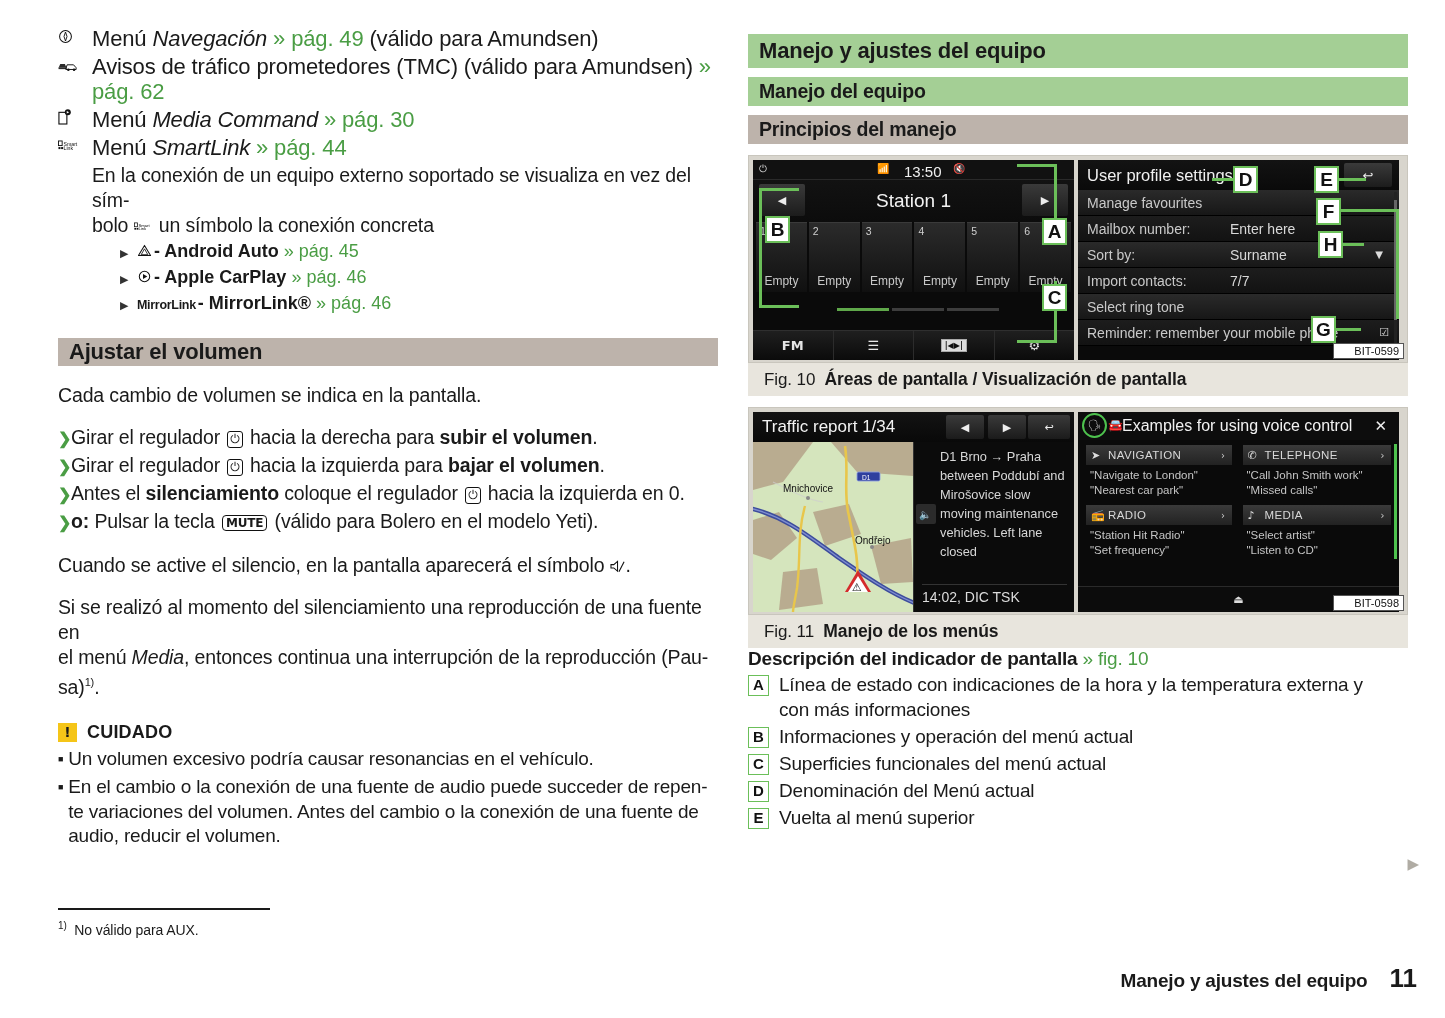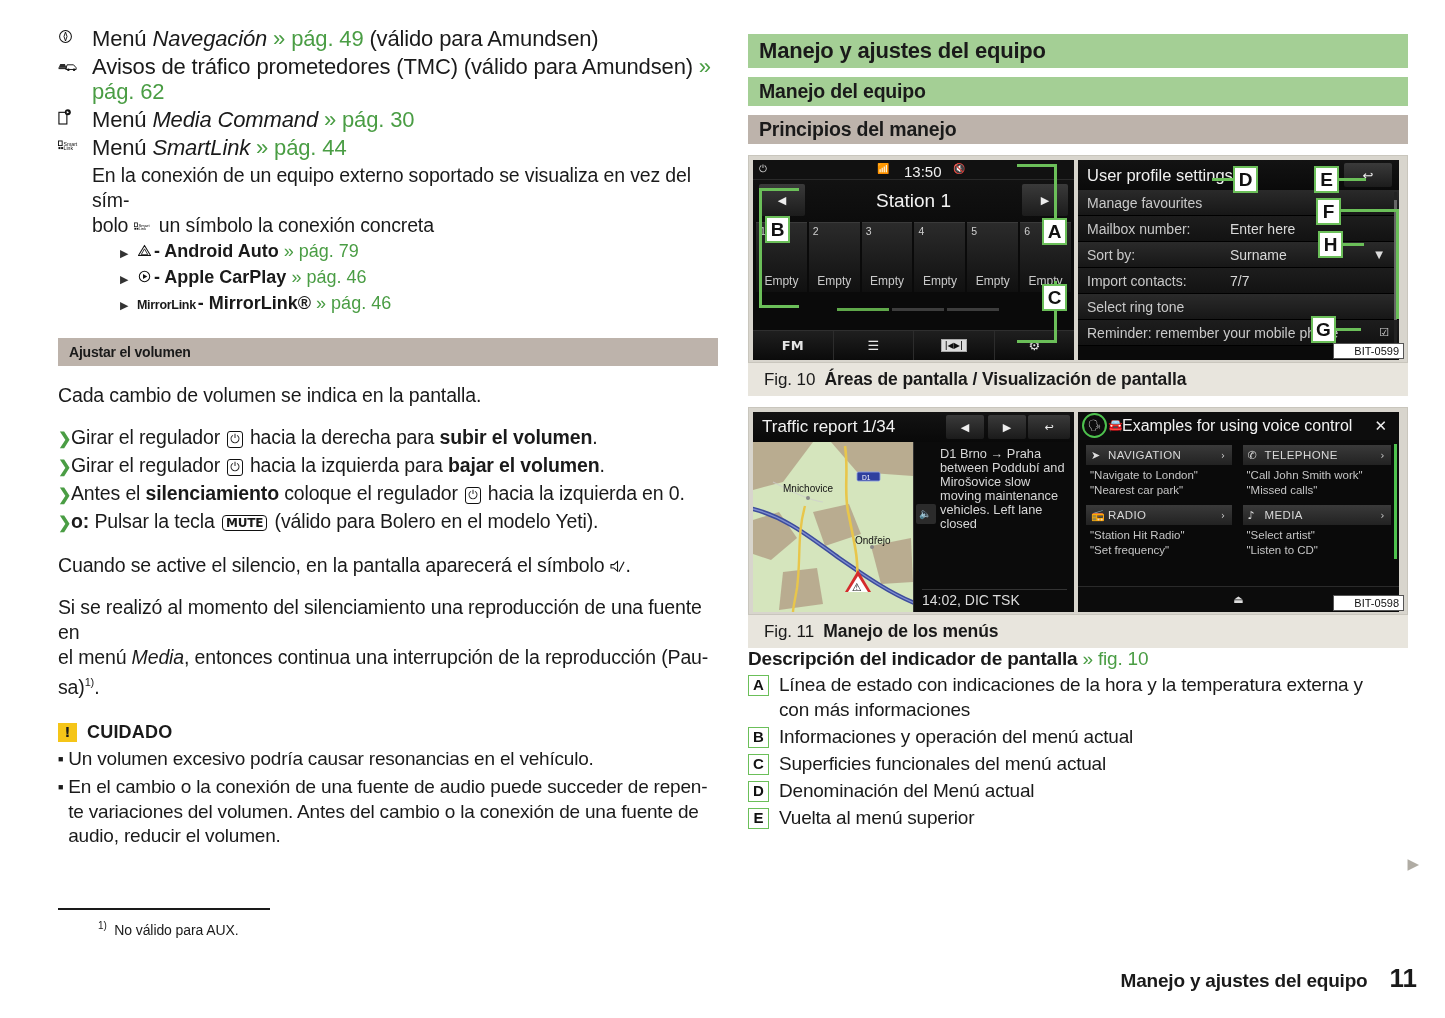--- a/index.html
+++ b/index.html
@@ -38,21 +38,21 @@
   .sub-arrow { width: 17px; min-width: 17px; color: #333; font-size: 11px; }
   .sub-ico { margin-right: 2px; font-family: "DejaVu Sans", sans-serif; font-size: 15px; }
   .mirror-word {
     font-size: 12.5px; font-weight: bold; letter-spacing: -0.3px;
     border-bottom: 0px; margin-right: 2px;
   }
 
   
   .band {
     background: #bdb3ab; height: 28px; line-height: 28px;
-    font-size: 14px; font-weight: bold; padding-left: 11px;
+    font-size: 22px; font-weight: bold; padding-left: 11px;
     letter-spacing: -0.2px; margin-top: 21px; width: 660px;
   }
 
   .para {
     font-size: 19.5px; line-height: 25px; margin-top: 17px;
     letter-spacing: -0.15px; width: 660px;
   }
 
   .steps { margin-top: 16px; }
   .step-row { display: flex; align-items: baseline; font-size: 19.5px; line-height: 26px; letter-spacing: -0.15px;}
@@ -84,21 +84,21 @@
   }
   .caution-item {
     font-size: 19px; line-height: 24.5px; margin-top: 4px; letter-spacing: -0.2px;
     display: flex; align-items: flex-start;
   }
   .sq { font-size: 9px; line-height: 24.5px; margin-right: 5px; }
 
   
   .footnote-area { position: absolute; left: 58px; top: 908px; width: 400px; }
   .fn-rule { width: 212px; height: 1.6px; background: #1a1a1a; }
-  .fn-txt { margin-top: 10px; font-size: 14px; letter-spacing: -0.1px; margin-left: 40px; }
+  .fn-txt { margin-top: 10px; font-size: 14px; letter-spacing: -0.1px; }
   .fn-txt sup { font-size: 10px; }
 
   
   .h-green-big {
     background: #a4cf95; height: 34px; line-height: 34px;
     font-size: 22px; font-weight: bold; padding-left: 11px; letter-spacing: -0.2px;
   }
   .h-green-sm {
     background: #a4cf95; height: 29px; line-height: 29px;
     font-size: 19.5px; font-weight: bold; padding-left: 11px;
@@ -231,21 +231,21 @@
     font-size: 11px; color: #ededed; font-family: "DejaVu Sans", sans-serif;
   }
   .tr-body { display: flex; height: 170px; }
   .tr-map {
     width: 160px; position: relative; overflow: hidden;
     background: #cfe0b8;
   }
   .tr-text {
     flex: 1; position: relative; border-left: 1px solid #333;
     background: #0b0b0b; padding: 5px 6px 0 26px;
-    font-size: 12.8px; line-height: 14px; color: #d7d7d7;
+    font-size: 12.8px; line-height: 19px; color: #d7d7d7;
   }
   .tr-time {
     position: absolute; left: 8px; bottom: 5px; font-size: 14px; color: #dcdcdc;
     border-top: 1px solid #333; padding-top: 3px; width: 145px;
   }
   .tr-speaker {
     position: absolute; left: 2px; top: 62px; width: 20px; height: 20px;
     background: #2b2b2b; border-radius: 2px; color: #ddd; font-size: 10px;
     display: flex; align-items: center; justify-content: center;
     font-family: "DejaVu Sans", sans-serif;
@@ -390,21 +390,21 @@
             </svg></span><span> un símbolo la conexión concreta</span>
       </div>
 
       <div class="sub-list">
         <div class="sub-row">
           <span class="sub-arrow">▶</span>
           <span class="sub-ico"><svg width="15" height="13" viewBox="0 0 16 14">
                 <path d="M8 1.5 L14.5 12.5 L1.5 12.5 Z" fill="none" stroke="#111" stroke-width="1.1" stroke-linejoin="round"></path>
                 <path d="M8 5.2 L11.6 11.5 L4.4 11.5 Z" fill="none" stroke="#111" stroke-width="0.9"></path>
               </svg></span>
-          <span class="bd">- Android Auto</span>&nbsp;<span class="gr">» pág. 79</span>
+          <span class="bd">- Android Auto</span>&nbsp;<span class="gr">» pág. 45</span>
         </div>
         <div class="sub-row">
           <span class="sub-arrow">▶</span>
           <span class="sub-ico"><svg width="15" height="13" viewBox="0 0 16 14">
                 <circle cx="8" cy="7" r="5.6" fill="none" stroke="#111" stroke-width="1.1"></circle>
                 <path d="M6.4 4.4 L11 7 L6.4 9.6 Z" fill="#111"></path>
               </svg></span>
           <span class="bd">- Apple CarPlay</span>&nbsp;<span class="gr">» pág. 46</span>
         </div>
         <div class="sub-row">

